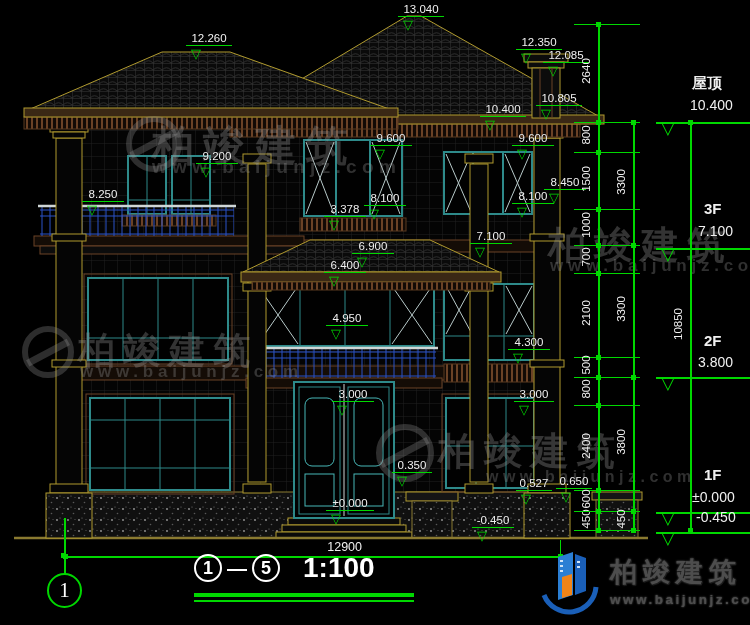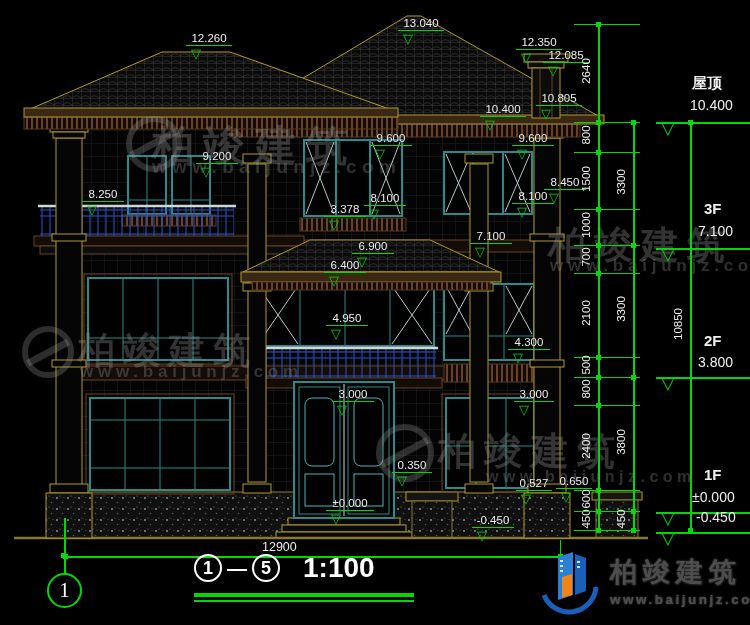--- a/index.html
+++ b/index.html
@@ -22,21 +22,21 @@
   .lv-e{position:absolute;font-size:14px;color:var(--w);white-space:nowrap}
   .lv-tri{position:absolute;color:var(--g);font-size:18px;line-height:16px}
   
   .seg{position:absolute;width:64px;text-align:center;font-size:11.5px;color:var(--w);transform:rotate(-90deg);white-space:nowrap}
   
   .wm-b{position:absolute;font-weight:bold;color:rgba(150,150,150,.34);letter-spacing:.22em;white-space:nowrap}
   .wm-u{position:absolute;font-weight:bold;color:rgba(150,150,150,.32);letter-spacing:.28em;white-space:nowrap}
   .wm-i{position:absolute;border-radius:50%;border:6px solid rgba(150,150,150,.30)}
   .wm-i i{position:absolute;left:-8%;top:42%;width:116%;height:7px;background:rgba(150,150,150,.30);transform:rotate(-28deg)}
   
-  .bdim-text{position:absolute;left:262px;top:540px;width:100px;text-align:left;font-size:12.5px;color:var(--w)}
+  .bdim-text{position:absolute;left:262px;top:540px;width:100px;text-align:right;font-size:12.5px;color:var(--w)}
   
   #title{position:absolute;left:194px;top:552px;display:flex;align-items:center;gap:7px;color:#fff}
   .circ{display:inline-flex;width:28px;height:28px;border:2.5px solid #fff;border-radius:50%;align-items:center;justify-content:center;font-size:18px;font-weight:bold}
   .tdash{font-size:20px;font-weight:bold;margin:0 -2px}
   .ttext{font-size:31px;font-weight:bold;letter-spacing:2px}
   .tscale{font-size:28px;font-weight:bold;margin-left:16px}
   .tline1{position:absolute;left:194px;top:593px;width:220px;height:4px;background:var(--g)}
   .tline2{position:absolute;left:194px;top:600px;width:220px;height:2px;background:var(--g)}
   
   #axis-bubble{position:absolute;left:47px;top:573px;width:35px;height:35px;border:2px solid var(--g);border-radius:50%;display:flex;align-items:center;justify-content:center;color:#fff;font-size:21px;font-family:"Liberation Serif","DejaVu Serif",serif}
@@ -299,21 +299,21 @@
       <div class="wm-b" style="left: 438px; top: 426px; font-size: 38px;">柏竣建筑</div>
       <div class="wm-u" style="left: 486px; top: 468px; font-size: 16px;">www.baijunjz.com</div>
     </div>
 
   <div id="anno-layer">
       <div class="em" style="left: 186px; top: 28px; width: 46px;">
         <div class="em-t">12.260</div>
         <div class="em-l"></div>
         <div class="em-v">▽</div>
       </div>
-      <div class="em" style="left: 398px; top: -1px; width: 46px; margin-top: 14px;">
+      <div class="em" style="left: 398px; top: -1px; width: 46px;">
         <div class="em-t">13.040</div>
         <div class="em-l"></div>
         <div class="em-v">▽</div>
       </div>
       <div class="em" style="left: 516px; top: 32px; width: 46px;">
         <div class="em-t">12.350</div>
         <div class="em-l"></div>
         <div class="em-v">▽</div>
       </div>
       <div class="em" style="left: 543px; top: 45px; width: 46px;">

